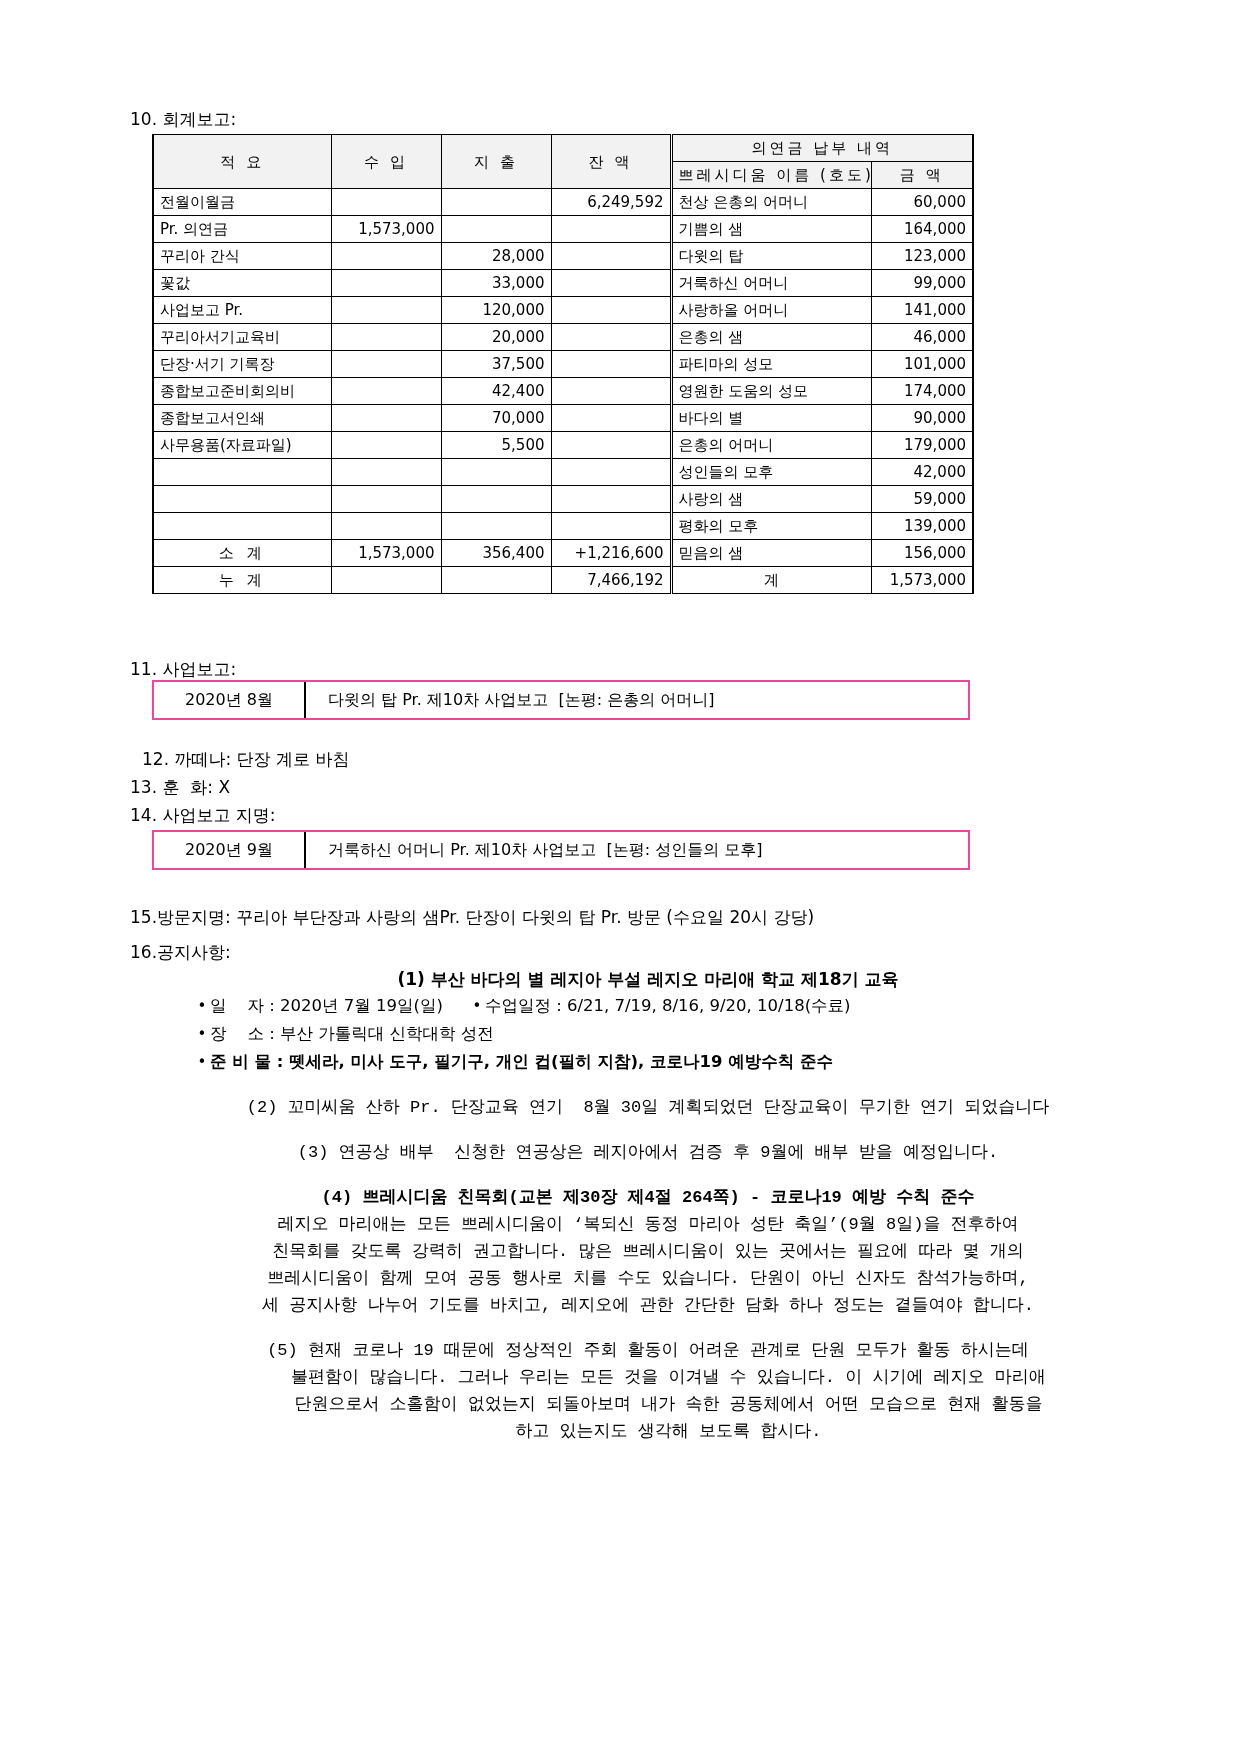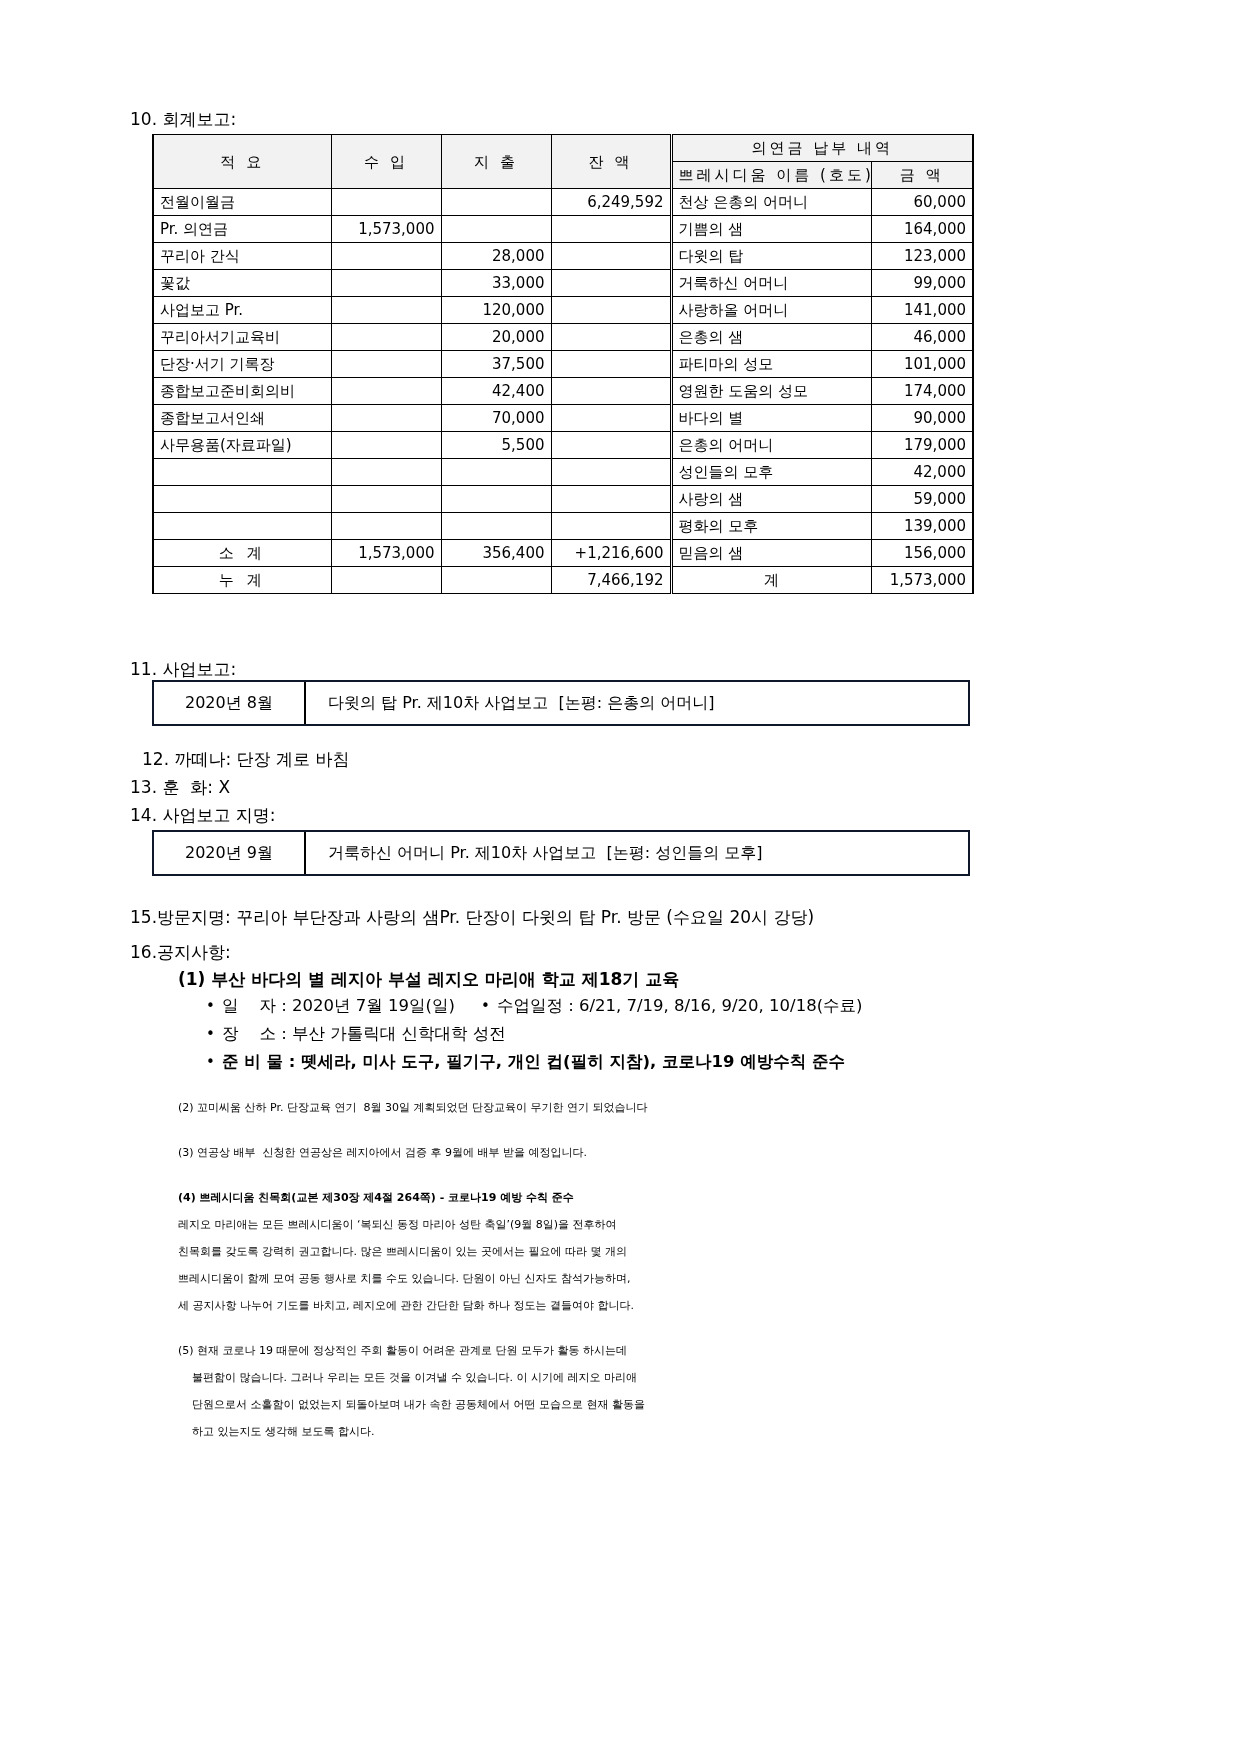--- a/index.html
+++ b/index.html
@@ -74,23 +74,23 @@
   .t-left   { text-align: left; }
   .t-right  { text-align: right; padding-right: 8px; }
   .t-center { text-align: center; }
   .row-last td { border-bottom: 2px solid #000; }
   .hdr-merge { letter-spacing: 2px; margin-top: 25px; }
   .sum-label { text-align: center; letter-spacing: 4px; }
 
   
   .rowbox {
     position: absolute;
-    border: 2px solid #0f172a;
+    border: 2px solid #ec4899;
     box-sizing: border-box;
-    height: 46px;
+    height: 40px;
     display: flex;
     align-items: center;
   }
   .rowbox .cell-date {
     width: 152px;
     border-right: 2px solid #000;
     height: 100%;
     display: flex;
     align-items: center;
     justify-content: center;
@@ -101,25 +101,26 @@
     padding-left: 22px;
     font-size: 16px;
     white-space: pre;
   }
   .box-11 { left: 152px; top: 680px; width: 818px; }
   .box-14 { left: 152px; top: 830px; width: 818px; }
 
   
   .notice {
     position: absolute;
-    left: 142px;
+    left: 130px;
     top: 966px;
     width: 1000px;
     font-size: 17px;
     line-height: 26px;
+    text-align: center;
   }
   .n-item { margin-bottom: 2px; }
   .n-title {
     margin-left: 36px;
     font-weight: bold;
     font-size: 17px;
     white-space: pre;
   }
   .bullets { margin-left: 64px; }
   .blt {
@@ -133,22 +134,23 @@
     width: 16px;
     flex: 0 0 16px;
     font-size: 15px;
     line-height: 27px;
   }
   .blt .lbl { white-space: pre; }
   .blt .second { margin-left: 26px; display: flex; align-items: baseline; white-space: pre; }
   .para {
     margin-left: 36px;
     white-space: pre-wrap;
-    font-size: 11px;
+    font-size: 17px;
     line-height: 27px;
+    font-family: Liberation Mono, monospace;
   }
   .para-head { font-weight: bold; }
   .n-gap { height: 16px; }
   .b { font-weight: bold; }
 </style>
 </head>
 <body>
 
 <div class="page">
 

